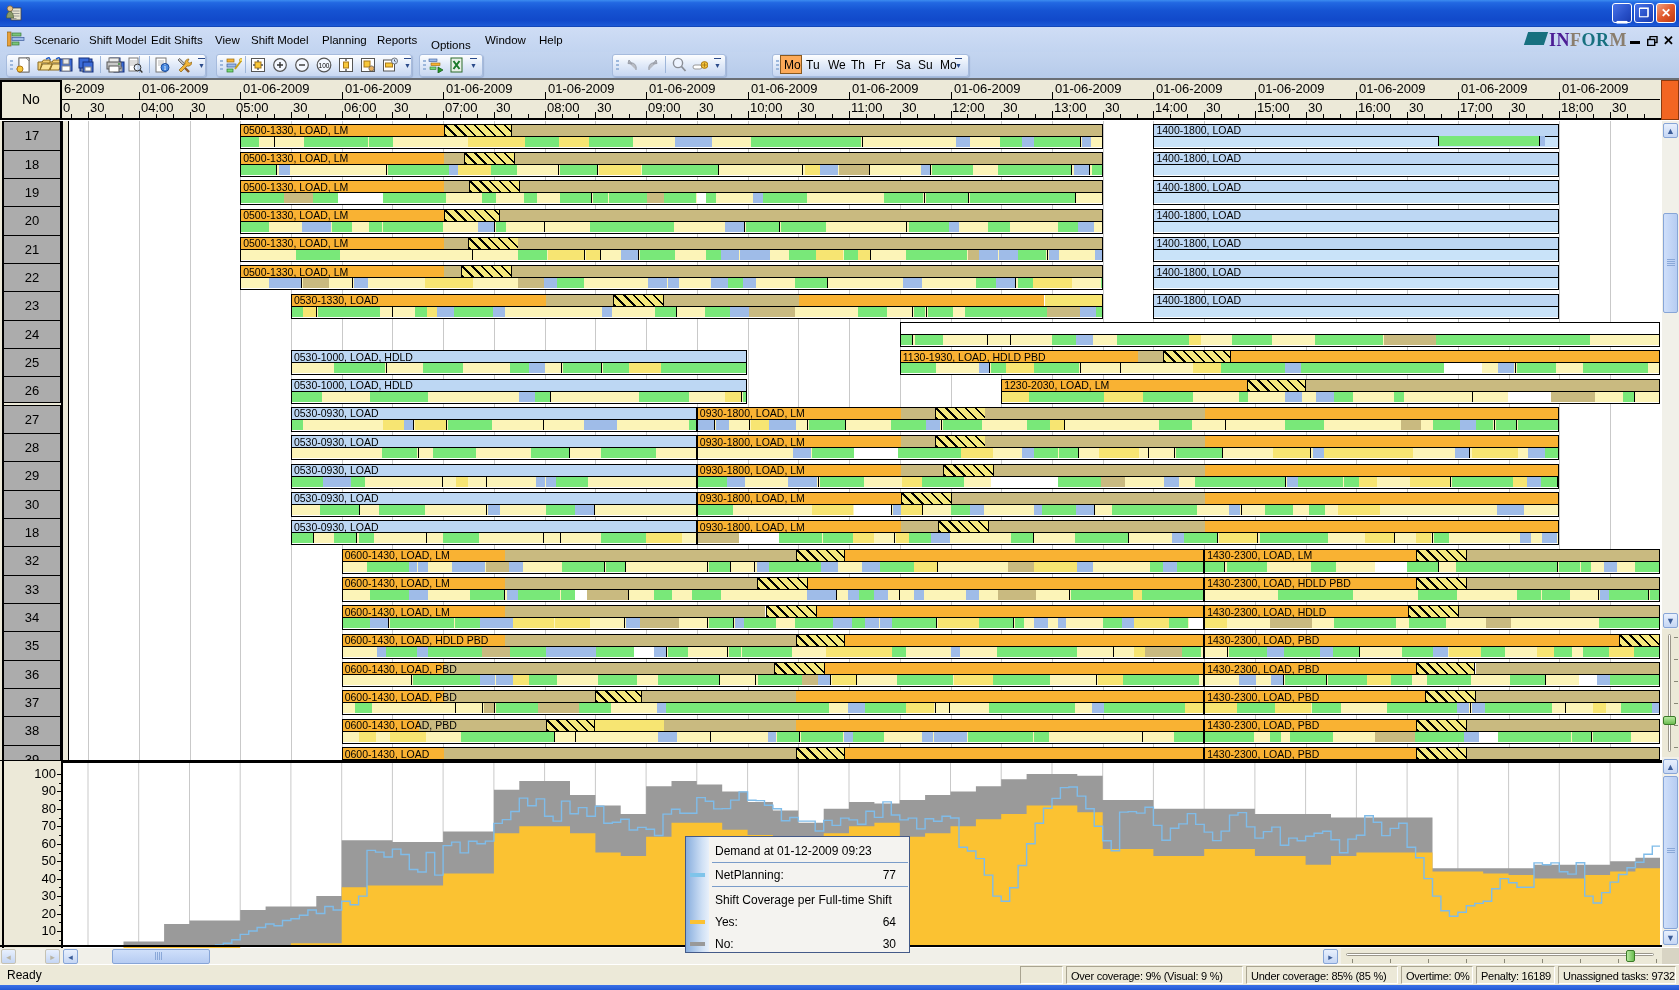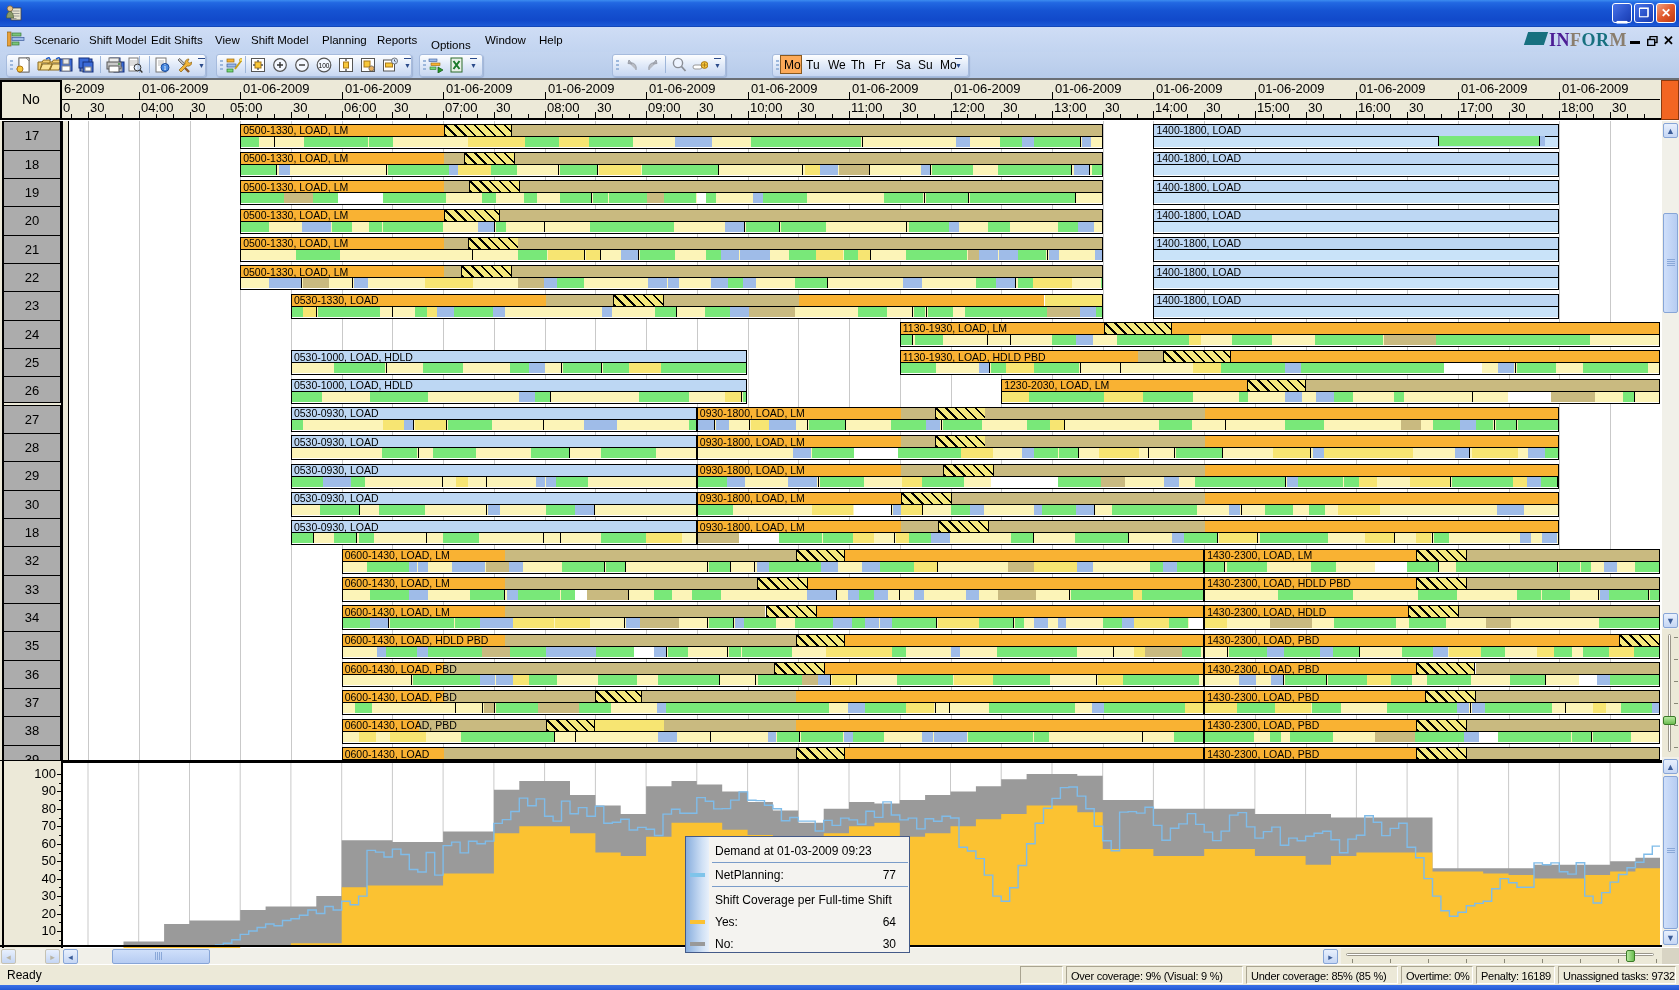--- a/index.html
+++ b/index.html
@@ -257,21 +257,21 @@
     <span class="dt" style="left:1359px;top:81px">01-06-2009</span>
     <div class="tick" style="left:1356.4px;top:92px;height:7px"></div>
     <span class="dt" style="left:1461px;top:81px">01-06-2009</span>
     <div class="tick" style="left:1457.9px;top:92px;height:7px"></div>
     <span class="dt" style="left:1562px;top:81px">01-06-2009</span>
     <div class="tick" style="left:1559.3px;top:92px;height:7px"></div>
     <span class="tm" style="left:63px;top:100px">0</span>
     <span class="tm" style="left:90px;top:100px">30</span>
     <span class="tm" style="left:141px;top:100px">04:00</span>
     <span class="tm" style="left:191px;top:100px">30</span>
-    <span class="tm" style="left:230px;top:100px">05:00</span>
+    <span class="tm" style="left:236px;top:100px">05:00</span>
     <span class="tm" style="left:293px;top:100px">30</span>
     <span class="tm" style="left:344px;top:100px">06:00</span>
     <span class="tm" style="left:394px;top:100px">30</span>
     <span class="tm" style="left:445px;top:100px">07:00</span>
     <span class="tm" style="left:496px;top:100px">30</span>
     <span class="tm" style="left:547px;top:100px">08:00</span>
     <span class="tm" style="left:597px;top:100px">30</span>
     <span class="tm" style="left:648px;top:100px">09:00</span>
     <span class="tm" style="left:699px;top:100px">30</span>
     <span class="tm" style="left:750px;top:100px">10:00</span>
@@ -859,26 +859,20 @@
     <div class="bar" style="left:1153.4px;top:293.5px;width:405.9px">
 <div class="tb">
         <i class="sg" style="left:0px;width:406px;background:#bdd7f3;"></i>
         <span class="lbl">1400-1800, LOAD</span>
       </div>
 <div class="bb">
         <i class="sg" style="left:0;width:405.88008000000013px;background:#c9e3f9"></i>
       </div>
     </div>
     <div class="bar" style="left:899.8px;top:321.9px;width:760.2px">
-<div class="tb">
-        <i class="sg" style="left:0px;width:203px;background:#f9b233;"></i>
-        <i class="sg hatch" style="left:203px;width:68px;"></i>
-        <i class="sg" style="left:271px;width:490px;background:#f9b233;"></i>
-        <span class="lbl">1130-1930, LOAD, LM</span>
-      </div>
 <div class="bb">
         <i class="sg" style="left:0px;width:11px;background:#79e879"></i>
         <i class="sg" style="left:11px;width:1.2px;background:#000"></i>
         <i class="sg" style="left:14px;width:29px;background:#79e879"></i>
         <i class="sg" style="left:42px;width:43px;background:#fcf4b8"></i>
         <i class="sg" style="left:86px;width:1.2px;background:#000"></i>
         <i class="sg" style="left:88px;width:21px;background:#fcf4b8"></i>
         <i class="sg" style="left:109px;width:1.2px;background:#000"></i>
         <i class="sg" style="left:111px;width:39px;background:#fcf4b8"></i>
         <i class="sg" style="left:151px;width:25px;background:#79e879"></i>
@@ -2188,21 +2182,21 @@
     <span class="a" style="left:7px;top:968.0px;font-size:12px">Ready</span>
     <div class="spanel" style="left:1020px;width:43px;top:966.0px;height:18px"></div>
     <div class="spanel" style="left:1066px;width:177px;top:966.0px;height:18px">Over coverage: 9% (Visual: 9 %)</div>
     <div class="spanel" style="left:1246px;width:152px;top:966.0px;height:18px">Under coverage: 85% (85 %)</div>
     <div class="spanel" style="left:1401px;width:72px;top:966.0px;height:18px">Overtime: 0%</div>
     <div class="spanel" style="left:1476px;width:79px;top:966.0px;height:18px">Penalty: 16189</div>
     <div class="spanel" style="left:1558px;width:118px;top:966.0px;height:18px">Unassigned tasks: 9732</div>
     <div class="a" style="left:0;top:985px;width:1679px;height:5px;background:linear-gradient(180deg,#3a71e8,#2258d4)"></div>
     <div class="a" style="left:685px;top:836px;width:225px;height:117px;background:#f4f3f0;border:1px solid #445a88;z-index:50">
 <div class="a" style="left:0;top:0;width:23px;height:100%;background:linear-gradient(90deg,#88aede,#cfe0f5 70%,#e8f0fa)"></div>
-<span class="a" style="left:29px;top:7px;font-size:12px">Demand at 01-03-2009 09:23</span>
+<span class="a" style="left:29px;top:7px;font-size:12px">Demand at 01-12-2009 09:23</span>
 <div class="a" style="left:26px;top:24.5px;width:196px;height:1px;background:#7a9cc9"></div>
 <span class="a" style="left:29px;top:31px;font-size:12px">NetPlanning:</span>
 <span class="a" style="left:150px;top:31px;width:60px;text-align:right;font-size:12px">77</span>
 <div class="a" style="left:4px;top:36px;width:15px;height:4px;background:#7fc4ea"></div>
 <div class="a" style="left:26px;top:48.5px;width:196px;height:1px;background:#7a9cc9"></div>
 <span class="a" style="left:29px;top:56px;font-size:12px">Shift Coverage per Full-time Shift</span>
 <span class="a" style="left:29px;top:78px;font-size:12px">Yes:</span>
 <span class="a" style="left:150px;top:78px;width:60px;text-align:right;font-size:12px">64</span>
 <div class="a" style="left:4px;top:83px;width:15px;height:4px;background:#fbc133"></div>
 <span class="a" style="left:29px;top:100px;font-size:12px">No:</span>

